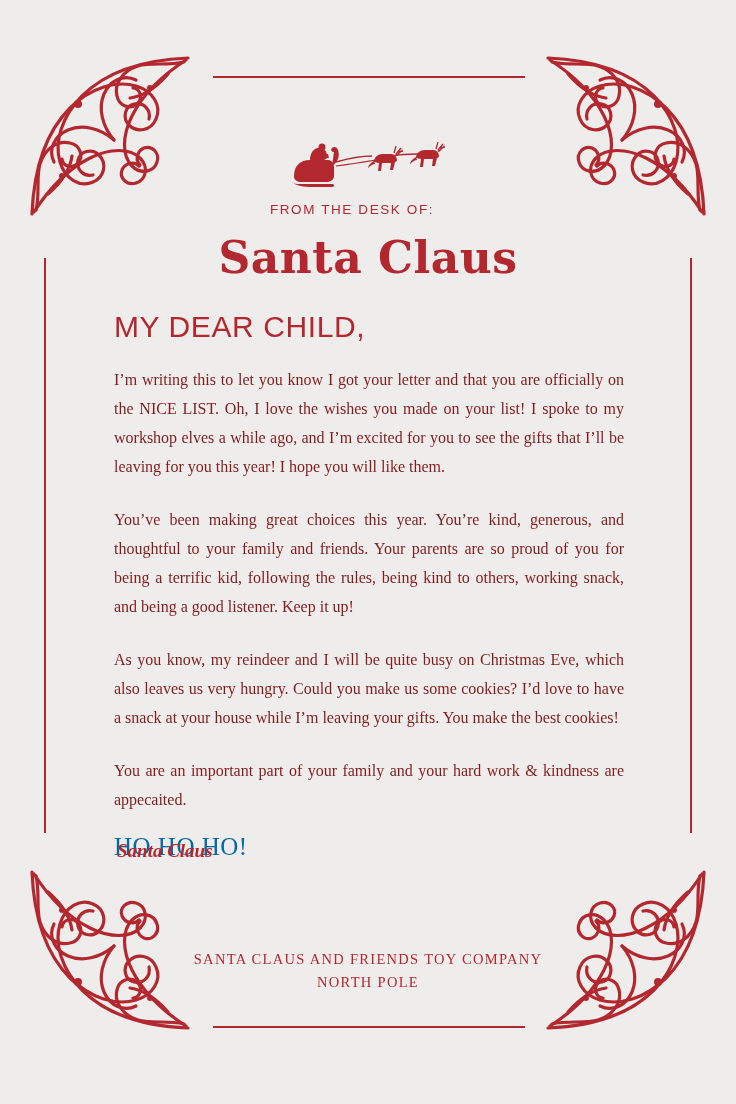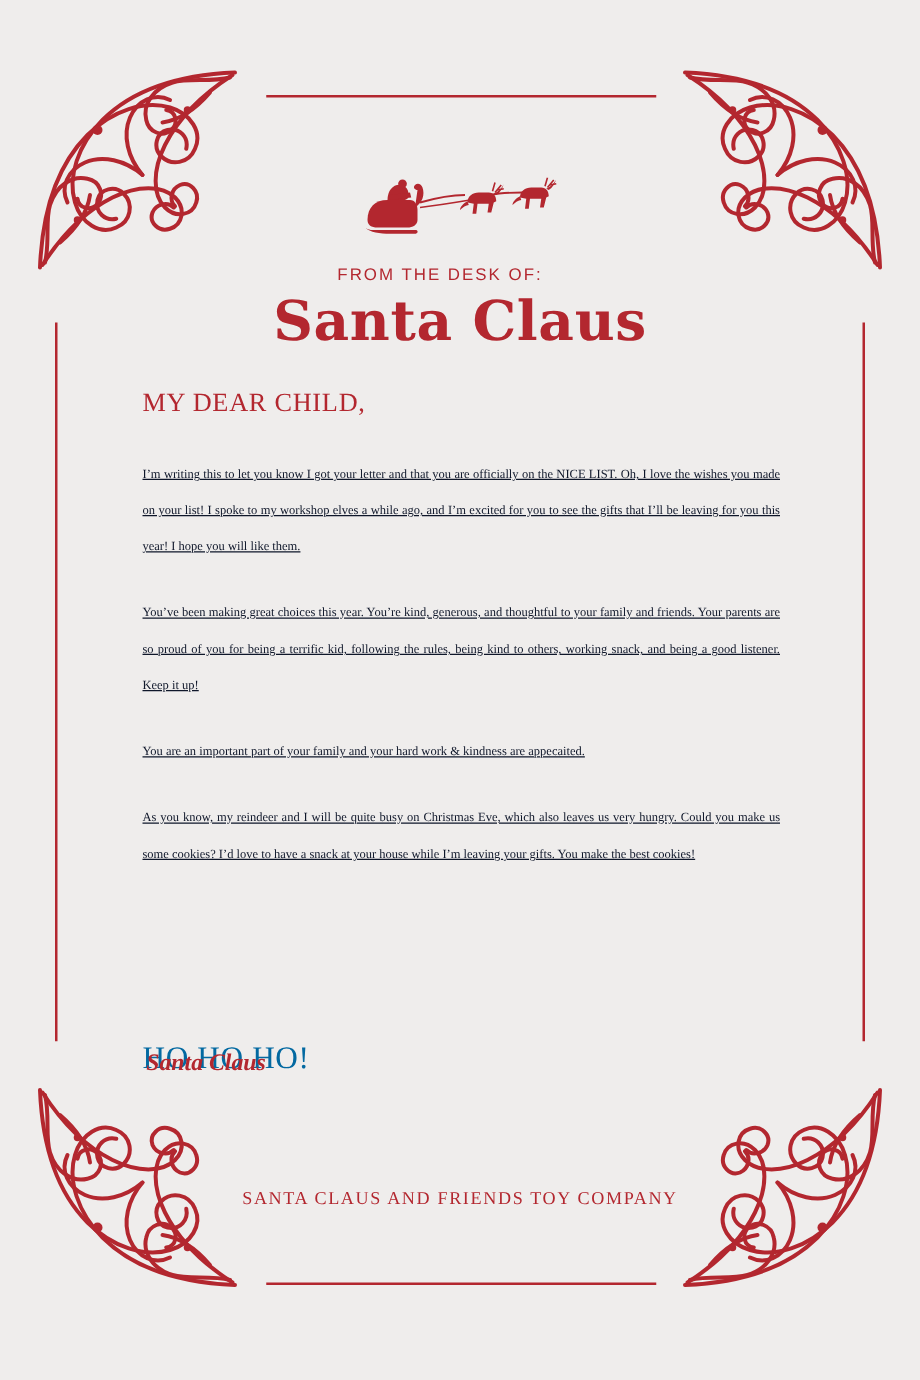--- a/index.html
+++ b/index.html
@@ -74,21 +74,21 @@
     position: absolute;
     top: 142px;
     left: 0;
     width: 736px;
     text-align: center;
   }
   .sleigh svg { display: inline-block; }
 
   .from-desk {
     position: absolute;
-    top: 212px;
+    top: 202px;
     left: 0;
     width: 704px;
     text-align: center;
     font-family: "Liberation Sans", sans-serif;
     font-size: 13.5px;
     letter-spacing: 1.6px;
     color: #b3272f;
   }
   .santa-name {
     position: absolute;
@@ -101,36 +101,35 @@
     font-size: 44px;
     letter-spacing: 0.5px;
     color: #b3272f;
   }
 
   
   .salutation {
     position: absolute;
     top: 310px;
     left: 114px;
-    font-family: Liberation Serif, serif;
-    font-size: 21px;
+    font-family: Liberation Sans, sans-serif;
+    font-size: 30px;
     letter-spacing: 0.6px;
     color: #b3272f;
   }
   .letter-body {
     position: absolute;
     top: 365px;
     left: 114px;
     width: 510px;
     font-family: "Liberation Serif", serif;
-    font-size: 10px;
+    font-size: 16px;
     line-height: 29px;
     text-align: justify;
-    color: #0f172a;
-    text-decoration: underline;
+    color: #7f1d1d;
   }
   .letter-body p { margin: 0 0 24px 0; }
   .letter-body p:last-child { margin-bottom: 0; }
 
   .hohoho {
     position: absolute;
     top: 833px;
     left: 114px;
     font-family: "Liberation Serif", serif;
     font-size: 25px;
@@ -268,24 +267,25 @@
     </svg>
   </div>
 
   <div class="from-desk">FROM THE DESK OF:</div>
   <div class="santa-name">Santa Claus</div>
 
   <div class="salutation">MY DEAR CHILD,</div>
   <div class="letter-body">
     <p>I’m writing this to let you know I got your letter and that you are officially on the NICE LIST. Oh, I love the wishes you made on your list! I spoke to my workshop elves a while ago, and I’m excited for you to see the gifts that I’ll be leaving for you this year!  I hope you will like them.</p>
     <p>You’ve been making great choices this year. You’re kind, generous, and thoughtful to your family and friends. Your parents are so proud of you for being a terrific kid, following the rules, being kind to others, working snack, and being a good listener. Keep it up!</p>
+    <p>As you know, my reindeer and I will be quite busy on Christmas Eve,  which also leaves us very hungry.  Could you make us some cookies?  I’d love to have a snack at your house while I’m leaving your gifts.   You make the best cookies!</p>
     <p>You are an important part of your family and your hard work &amp; kindness are appecaited.</p>
-    <p>As you know, my reindeer and I will be quite busy on Christmas Eve,  which also leaves us very hungry.  Could you make us some cookies?  I’d love to have a snack at your house while I’m leaving your gifts.   You make the best cookies!</p>
   </div>
 
   <div class="hohoho">HO HO HO!</div>
   <div class="signature">Santa Claus</div>
 
   <div class="footer">
     <div>SANTA CLAUS AND FRIENDS TOY COMPANY</div>
+    <div>NORTH POLE</div>
   </div>
 
 </div>
 
 </body></html>

